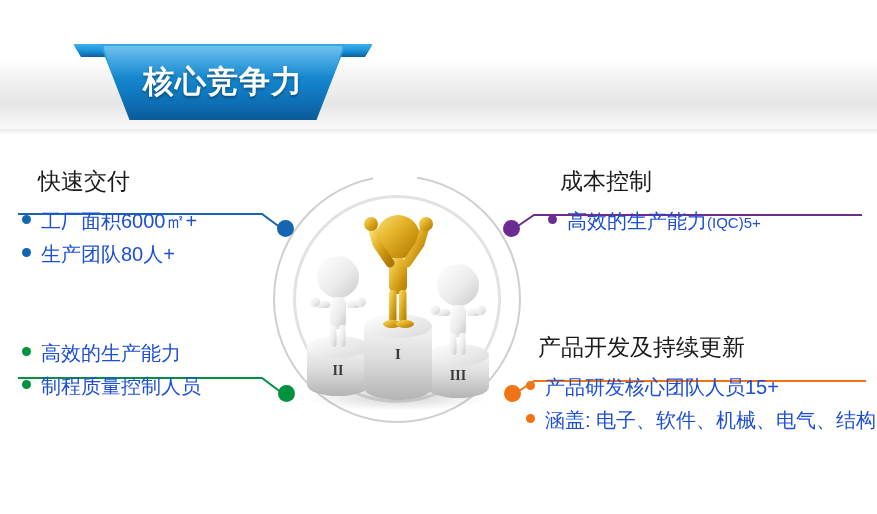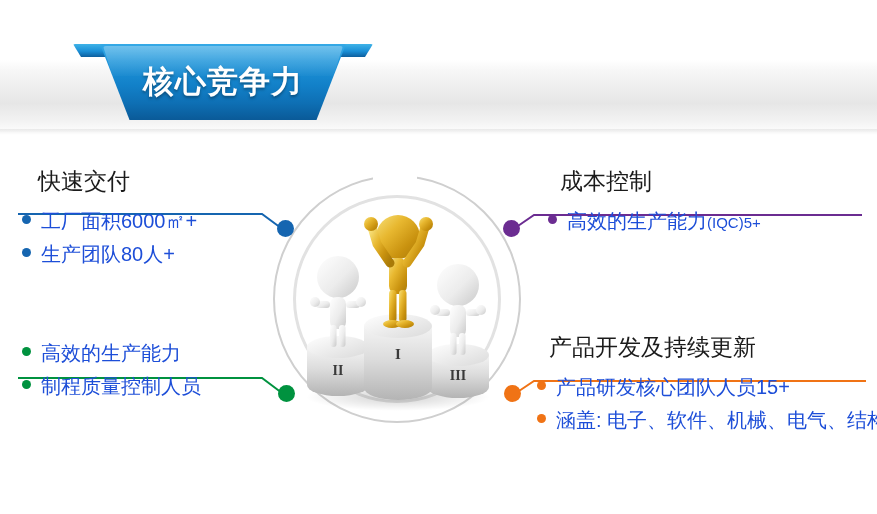--- a/index.html
+++ b/index.html
@@ -195,21 +195,21 @@
     text-align: right;
   }
 
   
   #quad-tl { left: 22px;  top: 164px; width: 250px; }
   #quad-tl .quad-heading { margin-left: 16px; }
   #quad-bl { left: 22px;  top: 330px; width: 250px; }
   #quad-bl .quad-heading { margin-left: 16px; }
   #quad-tr { left: 524px; top: 164px; width: 340px; }
   #quad-tr .quad-heading { margin-left: 36px; }
-  #quad-br { left: 513px; top: 330px; width: 345px; }
+  #quad-br { left: 502px; top: 330px; width: 345px; }
   #quad-br .quad-heading { margin-left: 36px; }
   #quad-tr .bullet-row, #quad-br .bullet-row { margin-left: 24px; }
 
   
   .connector {
     position: absolute;
     overflow: visible;
   }
   .conn-dot {
     position: absolute;

